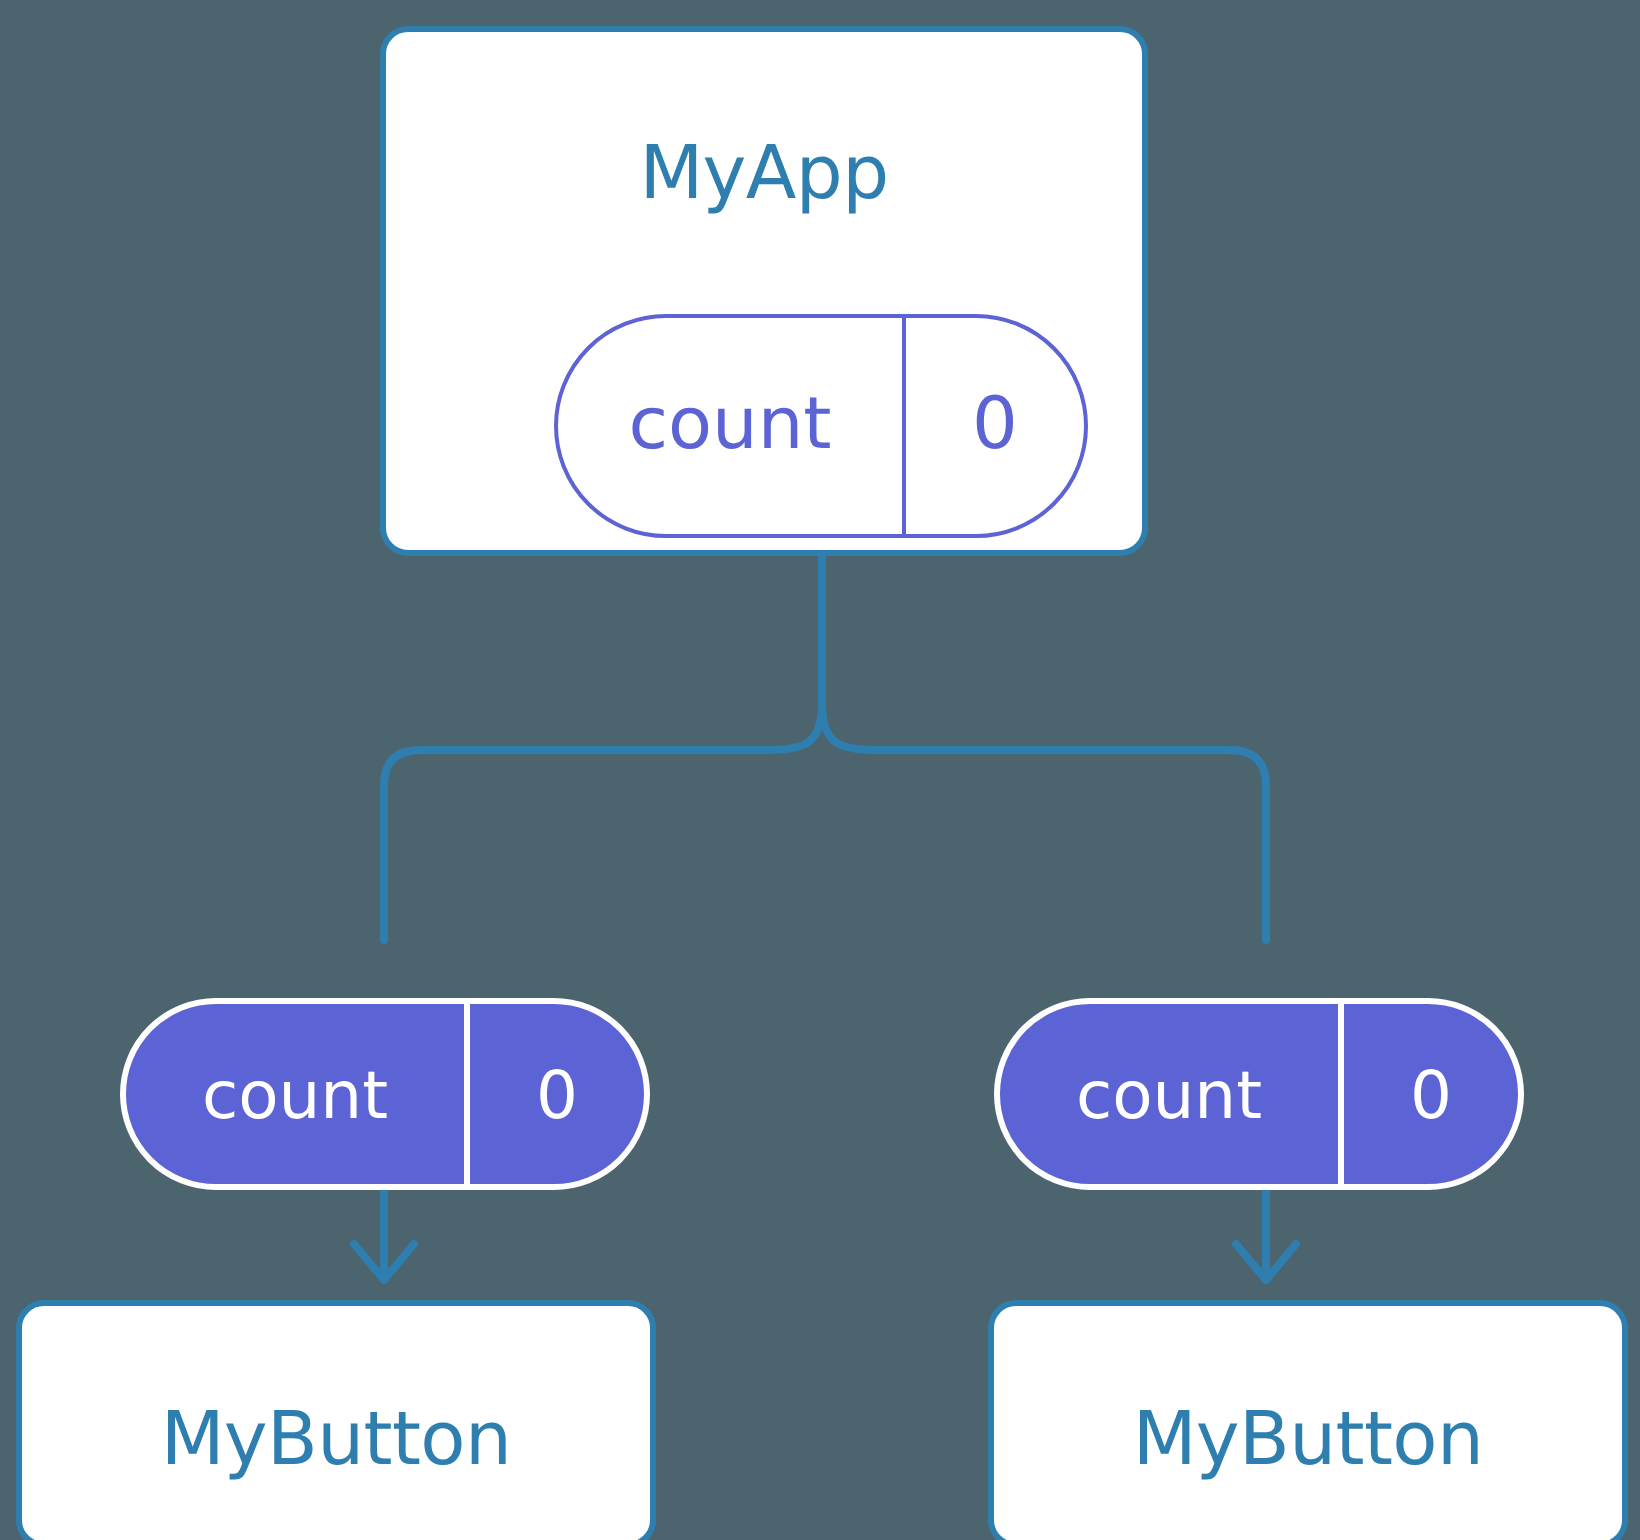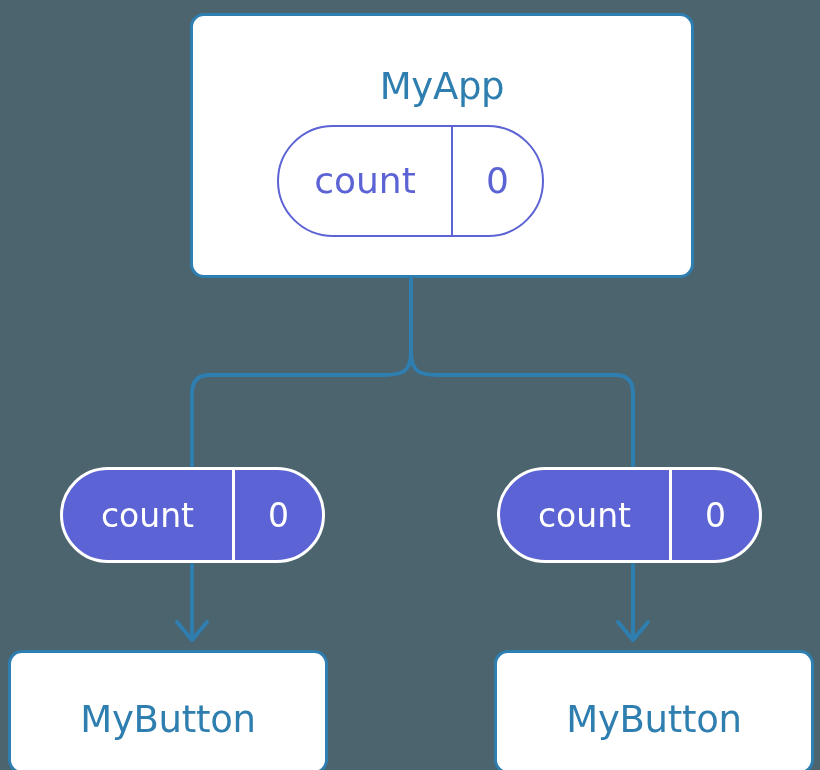--- a/index.html
+++ b/index.html
@@ -30,21 +30,21 @@
   .component-card {
     position: absolute;
     background: #ffffff;
     border: 3px solid #2e7eb0;
     border-radius: 14px;
     box-sizing: border-box;
   }
   #root-card {
     left: 190px;
     top: 13px;
-    width: 504px;
+    width: 384px;
     height: 265px;
   }
   .component-title {
     position: absolute;
     left: 0;
     right: 0;
     text-align: center;
     color: #2e7eb0;
     font-size: 37px;
     letter-spacing: -0.3px;
@@ -73,20 +73,21 @@
   }
 
   
   .state-pill {
     position: absolute;
     display: flex;
     align-items: stretch;
     box-sizing: border-box;
     border-radius: 999px;
     overflow: hidden;
+    margin-top: 32px;
   }
   .pill-key, .pill-value {
     display: flex;
     align-items: center;
     justify-content: center;
     box-sizing: border-box;
     line-height: 1;
     white-space: nowrap;
   }
 

